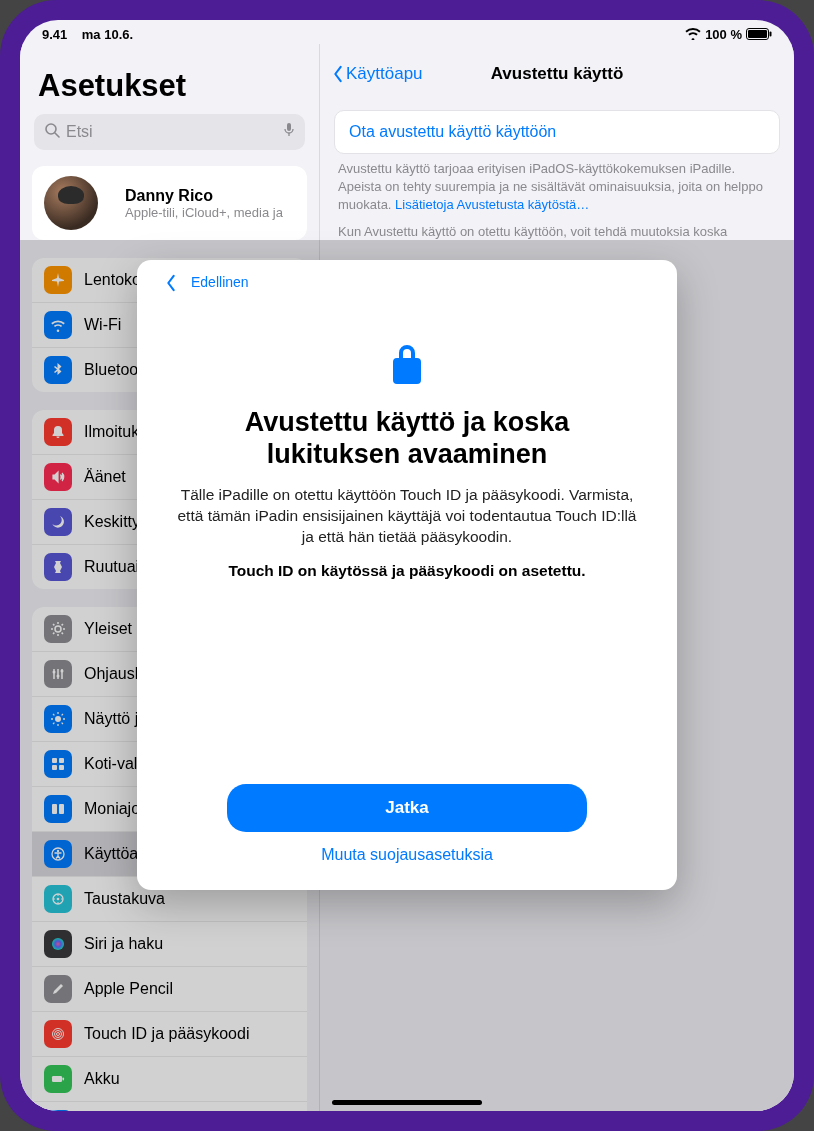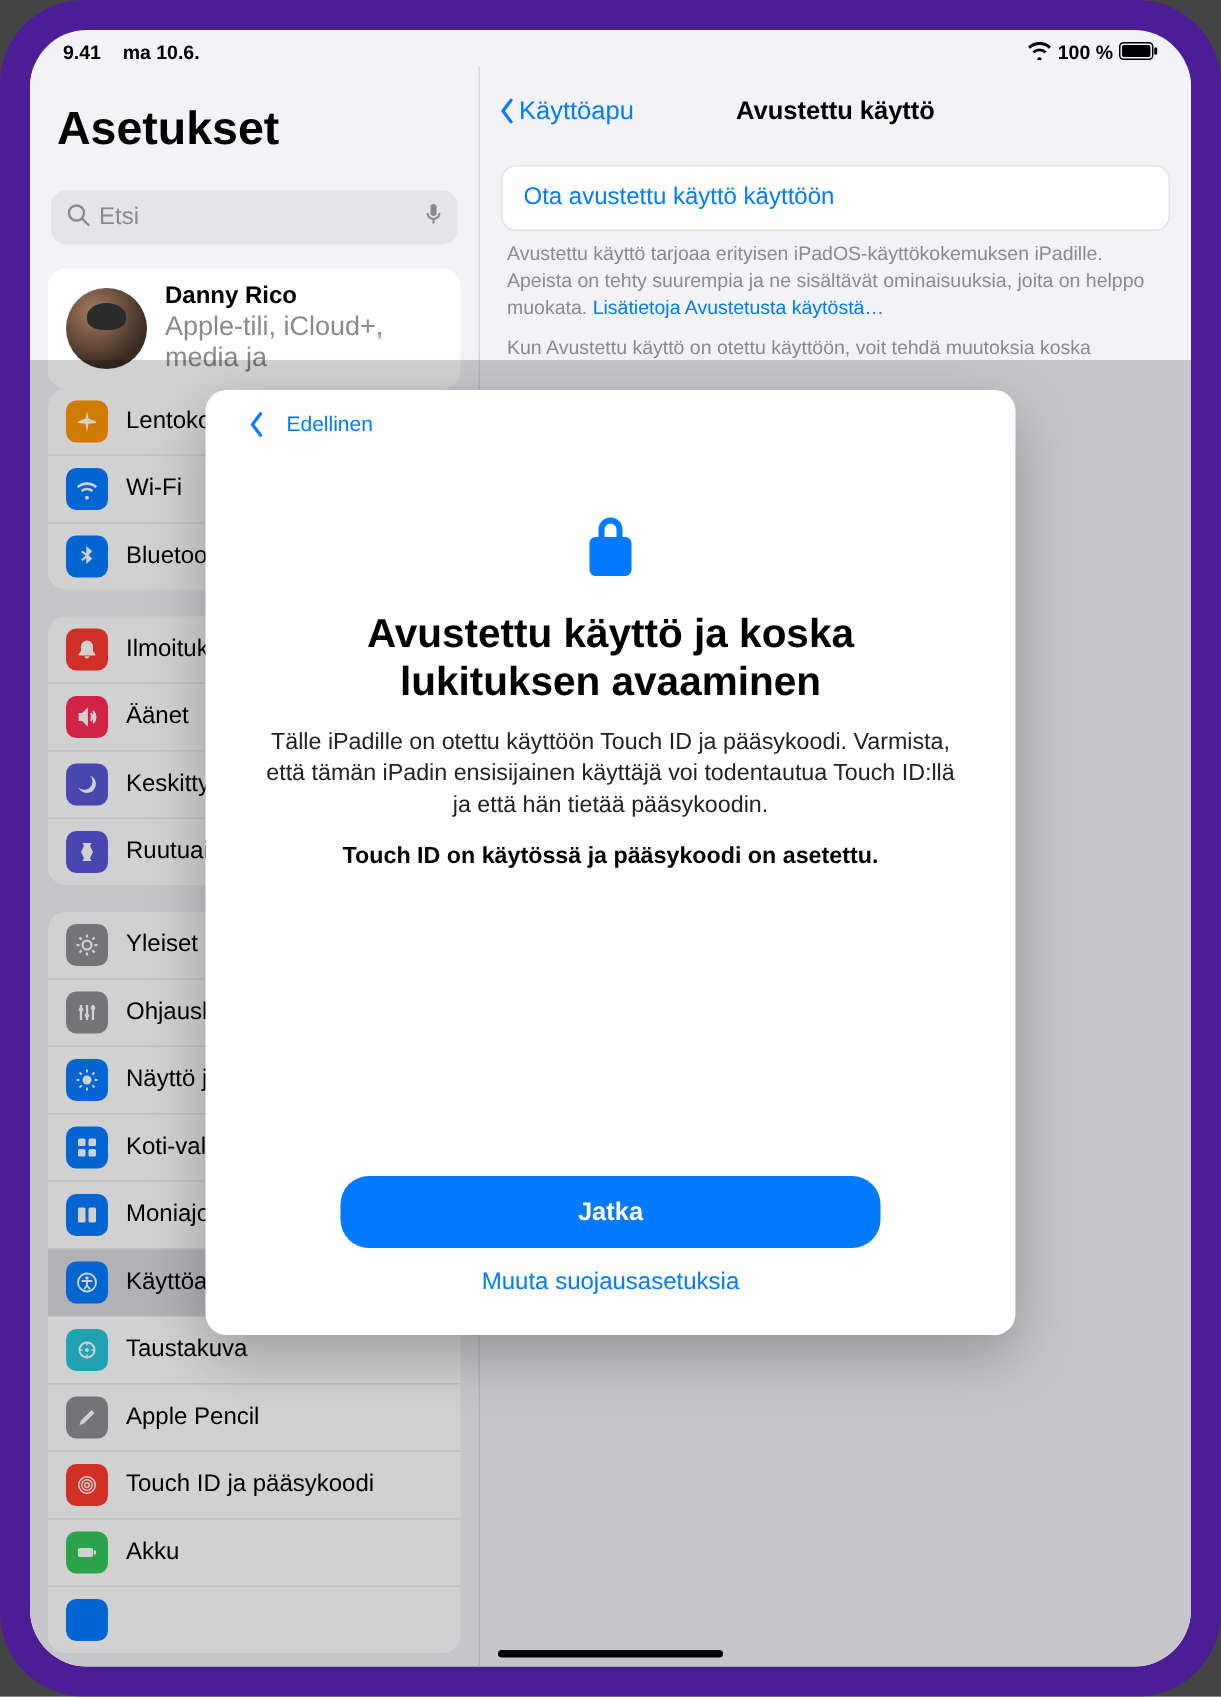--- a/index.html
+++ b/index.html
@@ -89,48 +89,49 @@
     color:#000;
   }
   .search-field {
     background:#e4e4e9;
     border-radius:10px;
     height:36px;
     display:flex;
     align-items:center;
     padding:0 10px;
     color:#8a8a8e;
-    margin:13px 2px 16px;
+    margin:0 2px 16px;
   }
   .search-field .placeholder { flex:1; font-size:16px; margin-left:6px; }
   .account-card {
     background:#fff;
     border-radius:12px;
     padding:10px 12px;
     display:flex;
     align-items:center;
-    gap:12px;
+    gap:27px;
+    margin-bottom:18px;
   }
   .avatar {
     width:54px; height:54px;
     border-radius:50%;
     background: radial-gradient(circle at 35% 30%, #a87c5f 0%, #3a2b22 70%);
     flex-shrink:0;
     position:relative;
     overflow:hidden;
   }
   .avatar::after{
     content:"";
     position:absolute; top:10px; left:14px;
     width:26px; height:18px;
     background:#2b2b2b;
     border-radius:50% 50% 40% 40%;
   }
   .account-name { font-size:16px; font-weight:600; }
-  .account-sub { font-size:18px; color:#8a8a8e; }
+  .account-sub { font-size:13px; color:#8a8a8e; }
   .list-group {
     background:#fff;
     border-radius:12px;
     margin-bottom:18px;
     overflow:hidden;
   }
   .list-row {
     display:flex;
     align-items:center;
     gap:12px;
@@ -462,20 +463,35 @@
               <span class="row-icon" style="background:#29c6da">
                 <svg viewBox="0 0 16 16">
                   <circle cx="8" cy="8" r="5" fill="none" stroke="#fff" stroke-width="1.3"></circle>
                   <circle cx="8" cy="8" r="1.3" fill="#fff"></circle>
                   <path stroke="#fff" d="M8 3v2M8 11v2M3 8h2M11 8h2"></path>
                 </svg>
               </span>
               <span>Taustakuva</span>
             </div>
             <div class="list-row">
+              <span class="row-icon" style="background:#3a3a3c">
+                <svg viewBox="0 0 16 16">
+                  <circle cx="8" cy="8" r="6" fill="url(#sg)"></circle>
+                  <defs>
+                    <radialGradient id="sg">
+                      <stop offset="0" stop-color="#ff5fa2"></stop>
+                      <stop offset="0.5" stop-color="#5b6dff"></stop>
+                      <stop offset="1" stop-color="#18e0c9"></stop>
+                    </radialGradient>
+                  </defs>
+                </svg>
+              </span>
+              <span>Siri ja haku</span>
+            </div>
+            <div class="list-row">
               <span class="row-icon" style="background:#8e8e93">
                 <svg viewBox="0 0 16 16">
                   <path fill="#fff" d="M3 13l1-3 7-7 2 2-7 7z"></path>
                 </svg>
               </span>
               <span>Apple Pencil</span>
             </div>
             <div class="list-row">
               <span class="row-icon" style="background:#ff3b30">
                 <svg viewBox="0 0 16 16">

